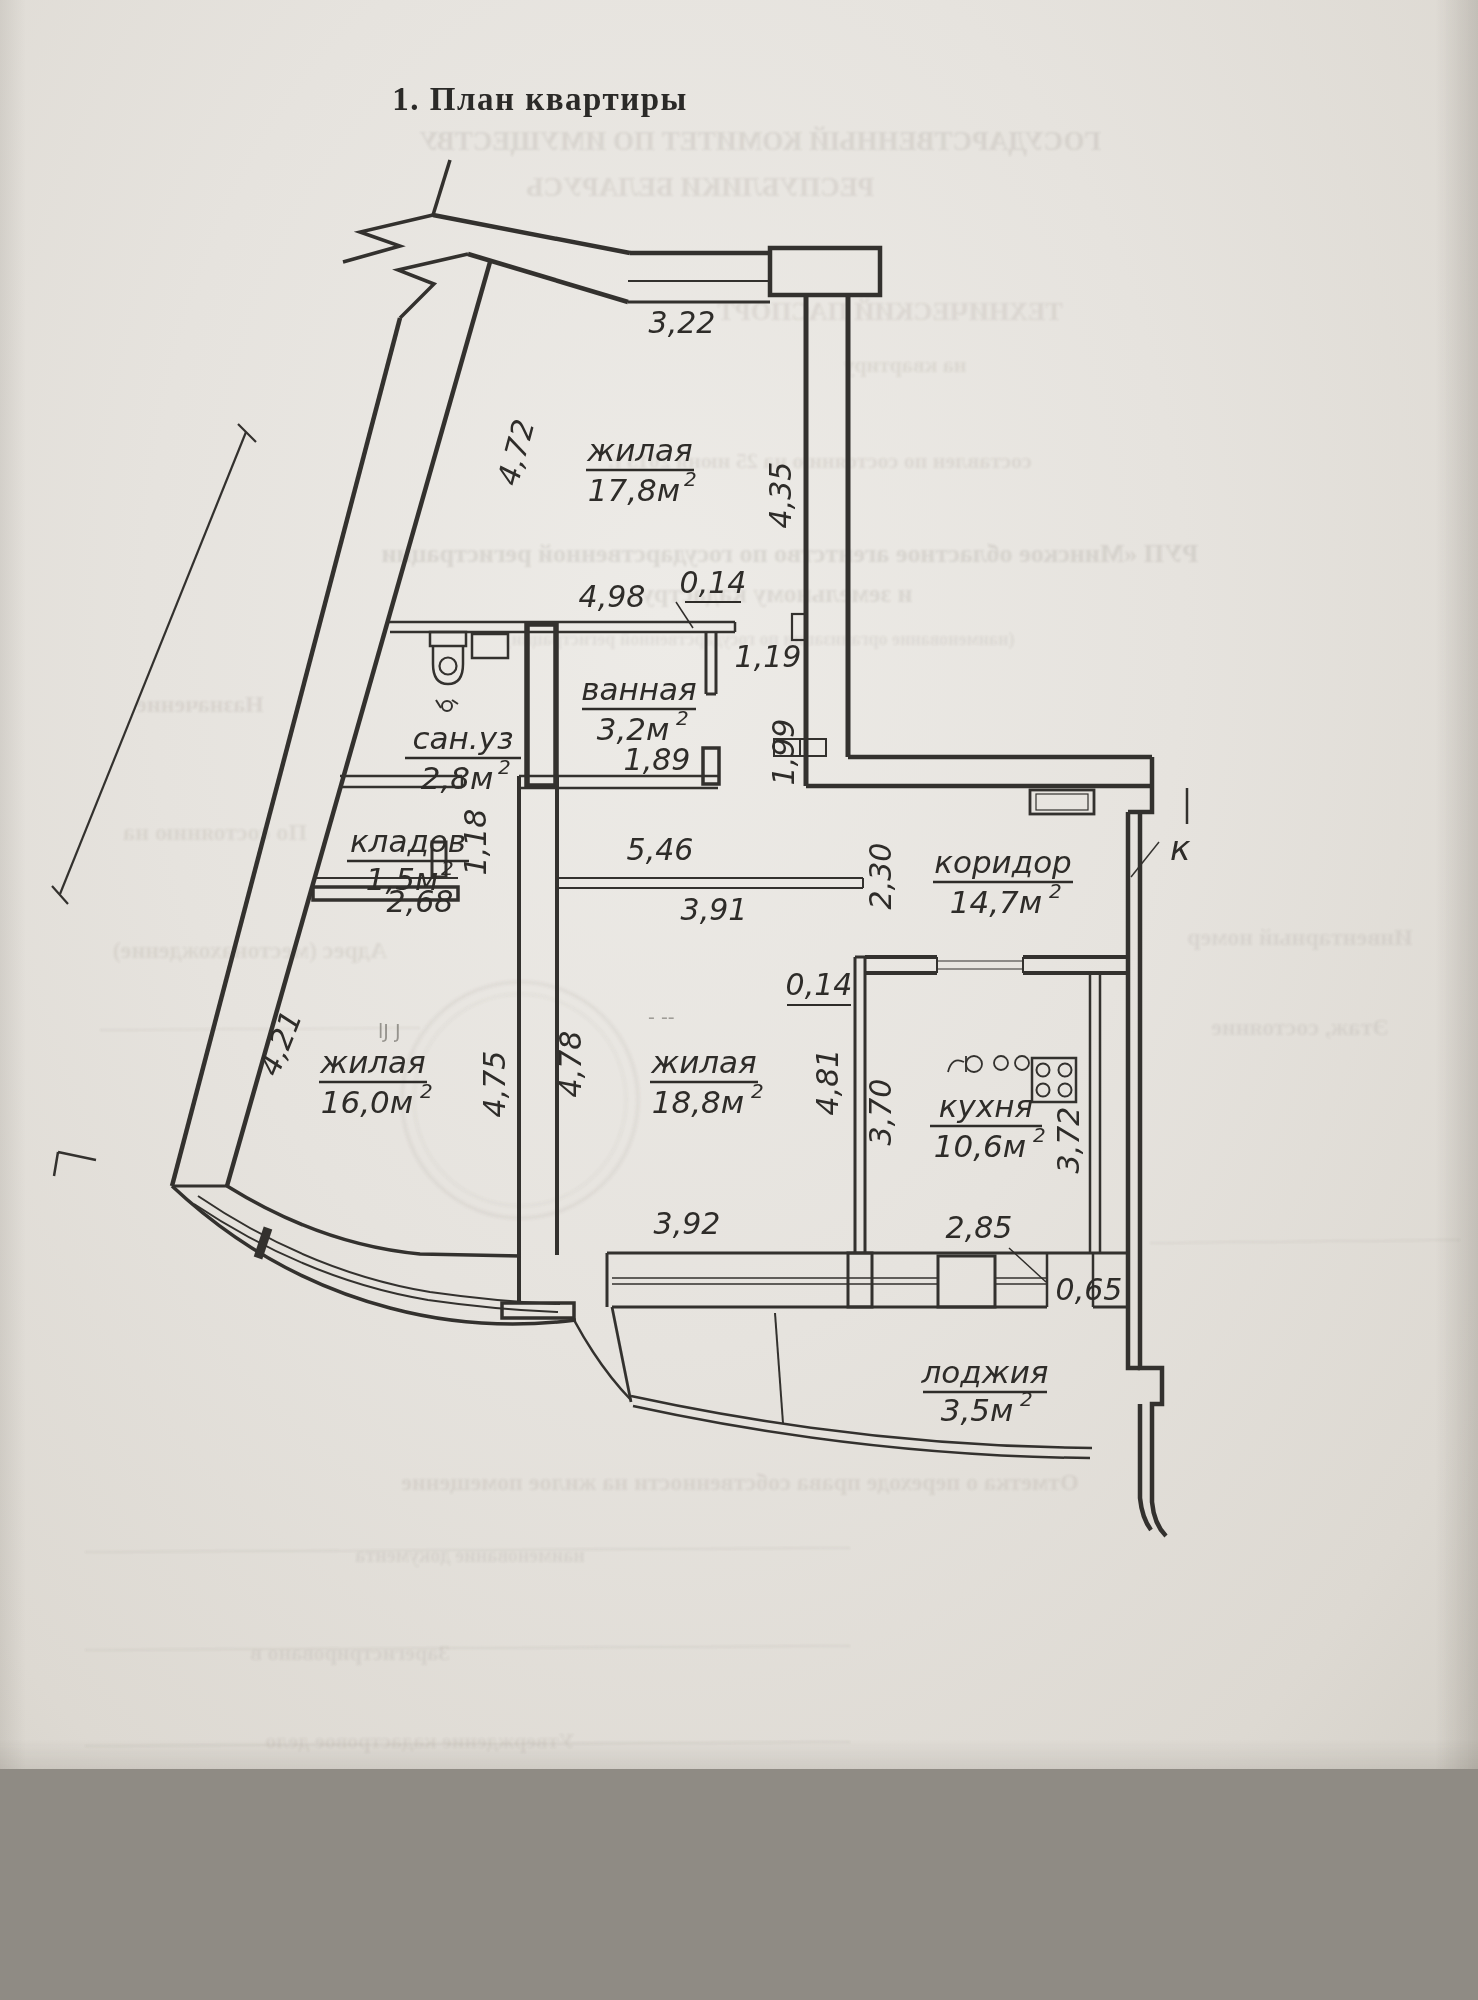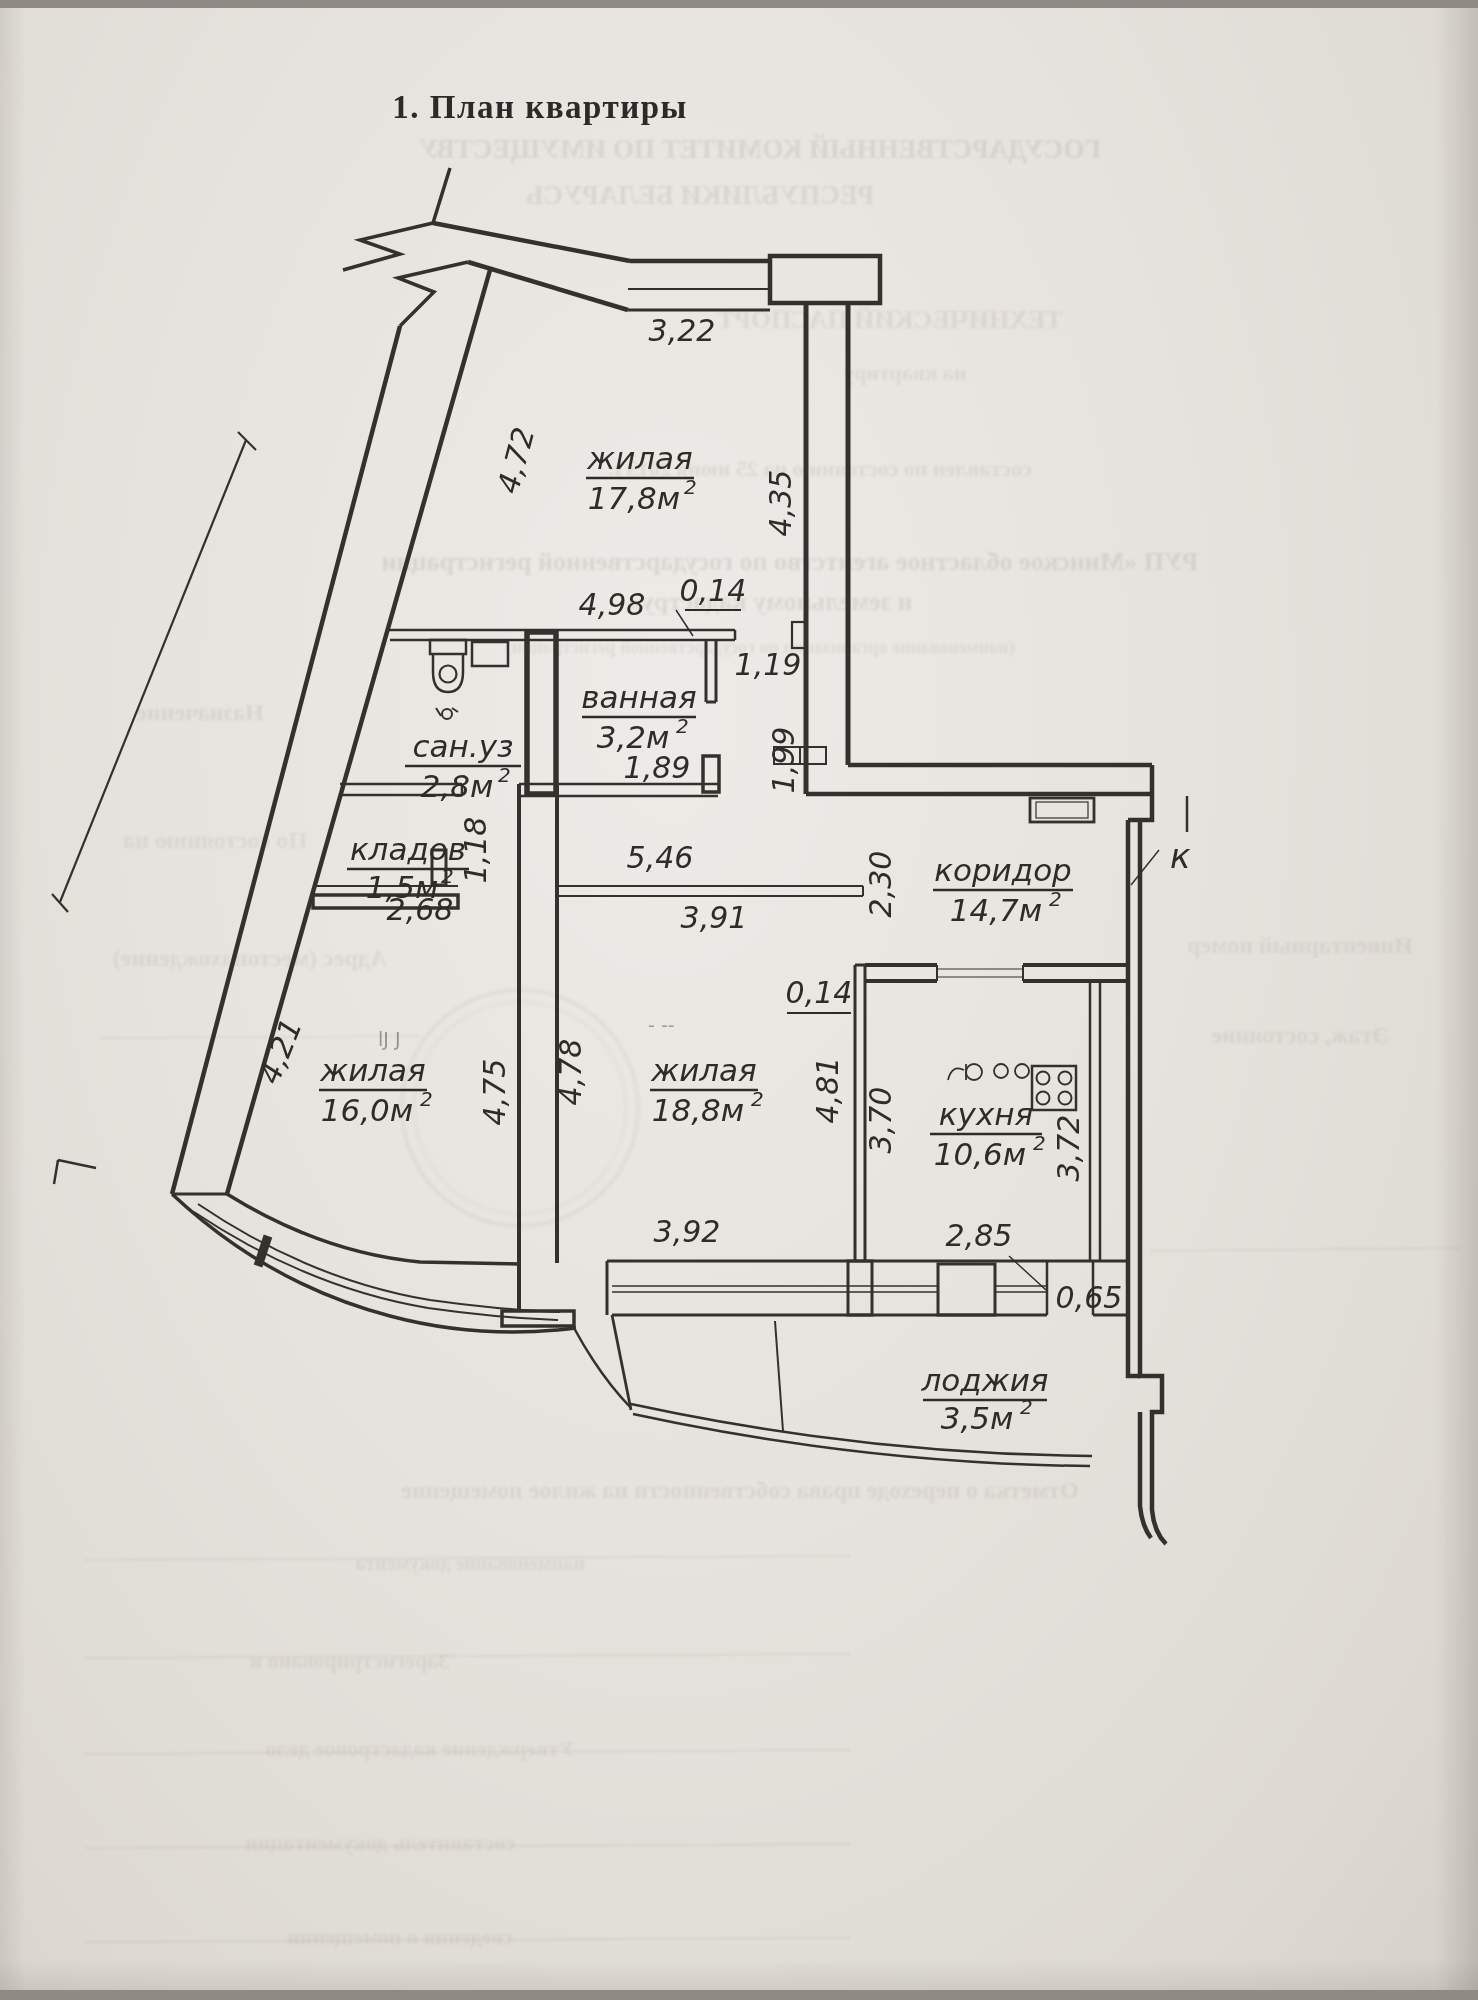--- a/index.html
+++ b/index.html
@@ -1,19 +1,19 @@
 <!DOCTYPE html>
 <html><head>
 <meta charset="utf-8">
 <style>
   html,body{margin:0;padding:0;background:#8f8b84;}
   .page{
     position:relative;
-    width:1478px;height:1982px;
-    margin:8px auto;
+    width:1478px;height:1769px;
+    margin:0 auto;
     background:
       radial-gradient(ellipse at 45% 35%, #edebe7 0%, #e6e3de 45%, #ddd9d2 85%, #d5d1c9 100%);
     overflow:hidden;
     font-family:"DejaVu Sans", sans-serif;
   }
   .edge-right{position:absolute;top:0;right:0;width:42px;height:100%;
     background:linear-gradient(to right, rgba(0,0,0,0), rgba(70,64,54,.18));}
   .edge-left{position:absolute;top:0;left:0;width:26px;height:100%;
     background:linear-gradient(to left, rgba(0,0,0,0), rgba(70,64,54,.10));}
   .edge-bottom{position:absolute;bottom:0;left:0;width:100%;height:30px;

